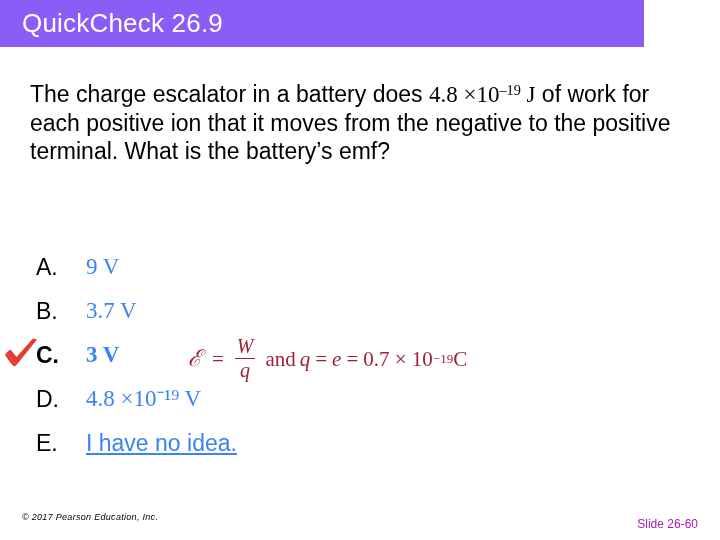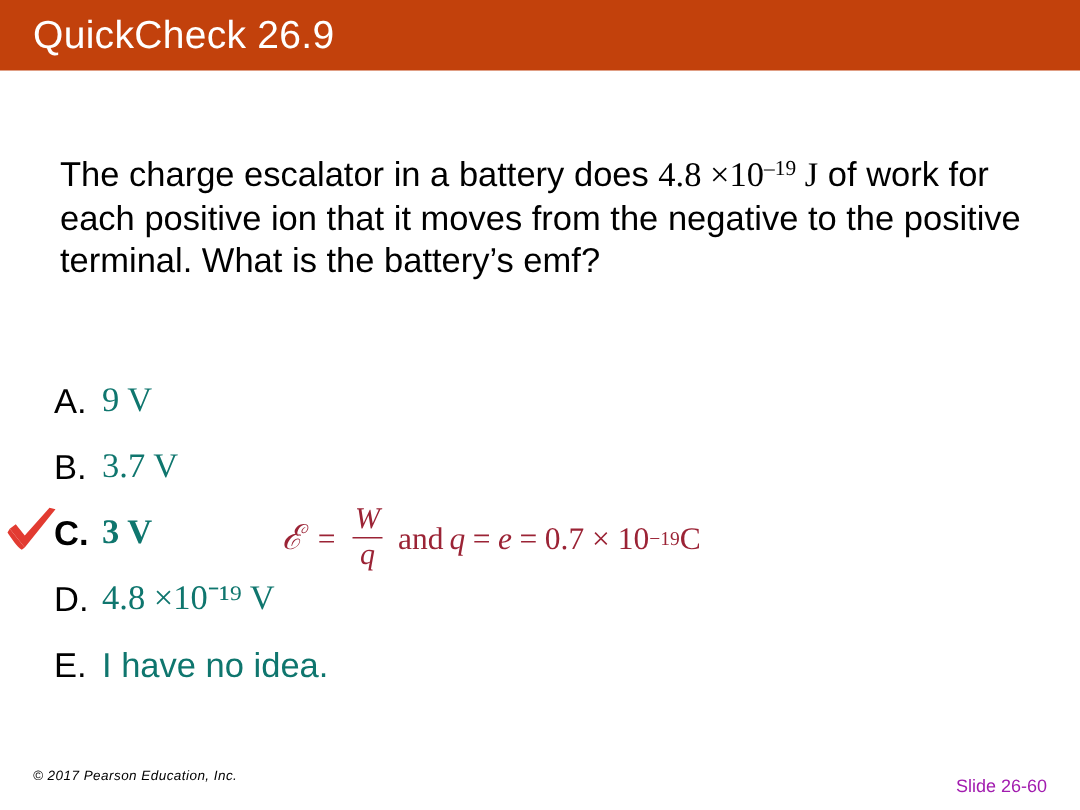--- a/index.html
+++ b/index.html
@@ -13,47 +13,46 @@
     font-family: "Liberation Sans", sans-serif;
     overflow: hidden;
     position: relative;
   }
 
   
   #slide-header {
     position: absolute;
     left: 0;
     top: 0;
-    width: 720px;
+    width: 644px;
     height: 47px;
-    background: #c2410c;
+    background: #8b5cf6;
   }
   #slide-title {
     position: absolute;
     left: 22px;
     top: 8px;
     font-size: 26px;
     line-height: 30px;
     color: #ffffff;
     font-family: "Liberation Sans", sans-serif;
     letter-spacing: 0.2px;
     white-space: nowrap;
   }
 
   
   #question-block {
     position: absolute;
-    left: 40px;
+    left: 30px;
     top: 80px;
     width: 662px;
     font-size: 23px;
     line-height: 28px;
     color: #000000;
     font-family: "Liberation Sans", sans-serif;
-    margin-top: 22px;
   }
   .mathser {
     font-family: "Liberation Serif", serif;
     font-size: 23px;
   }
   .sup {
     font-size: 0.62em;
     vertical-align: 0.52em;
     line-height: 0;
   }
@@ -74,30 +73,31 @@
     left: 36px;
     top: 0;
     width: 42px;
     font-size: 23px;
     line-height: 30px;
     color: #000000;
     font-family: "Liberation Sans", sans-serif;
   }
   .choice-text {
     position: absolute;
-    left: 68px;
+    left: 86px;
     top: 0;
     font-size: 23px;
     line-height: 30px;
-    color: #0f766e;
+    color: #3b82f6;
     font-family: "Liberation Serif", serif;
     white-space: nowrap;
   }
   .choice-text.sans {
     font-family: "Liberation Sans", sans-serif;
+    text-decoration: underline;
   }
   .choice-row.correct .choice-letter,
   .choice-row.correct .choice-text {
     font-weight: bold;
   }
 
   
   #check-icon {
     position: absolute;
     left: 4px;

